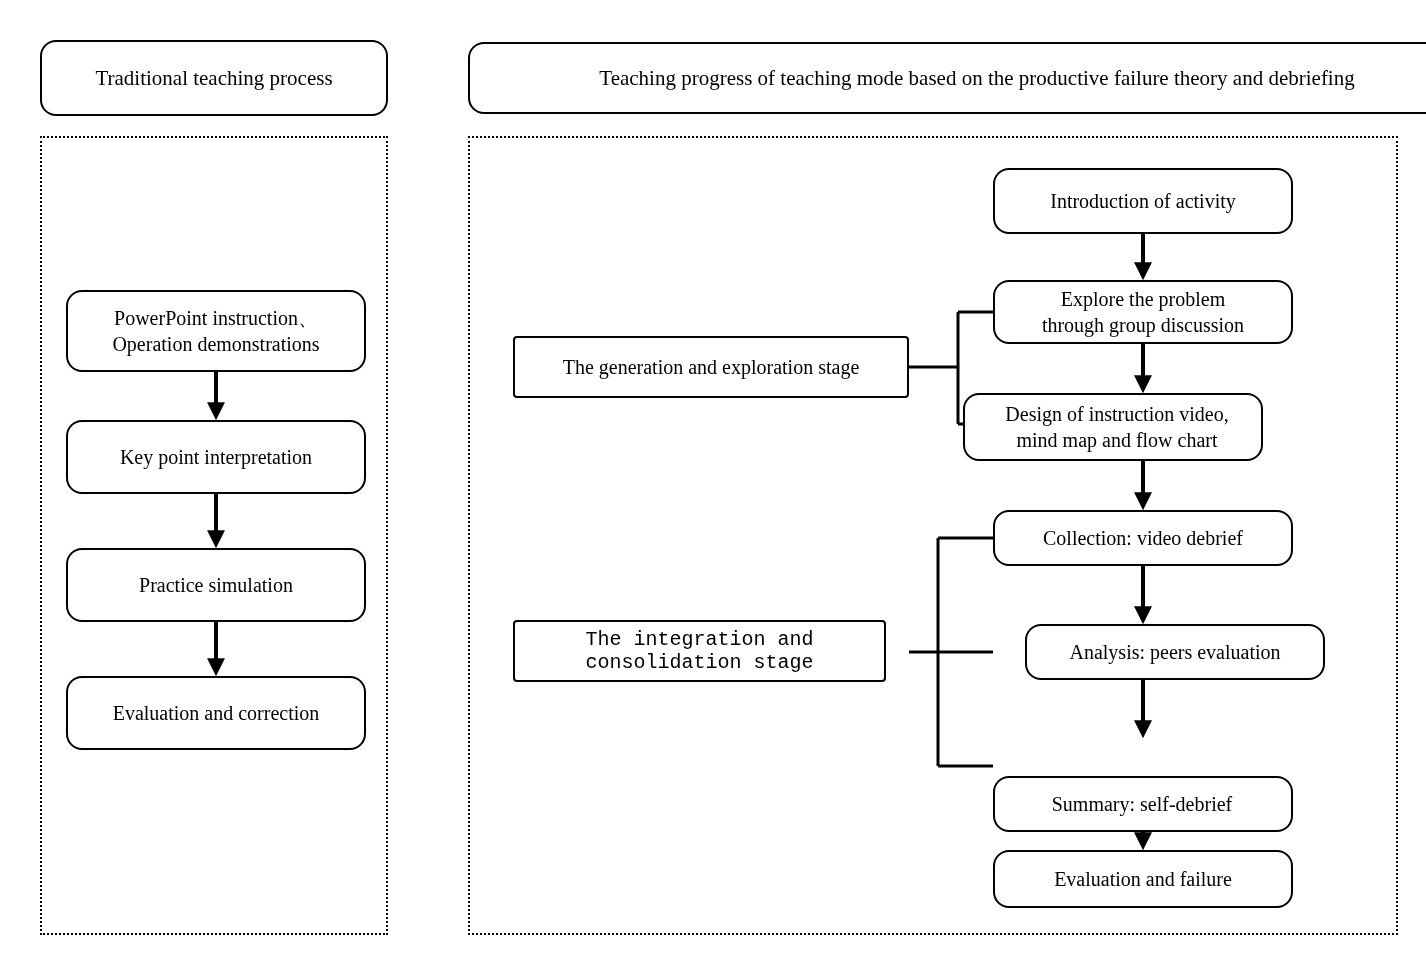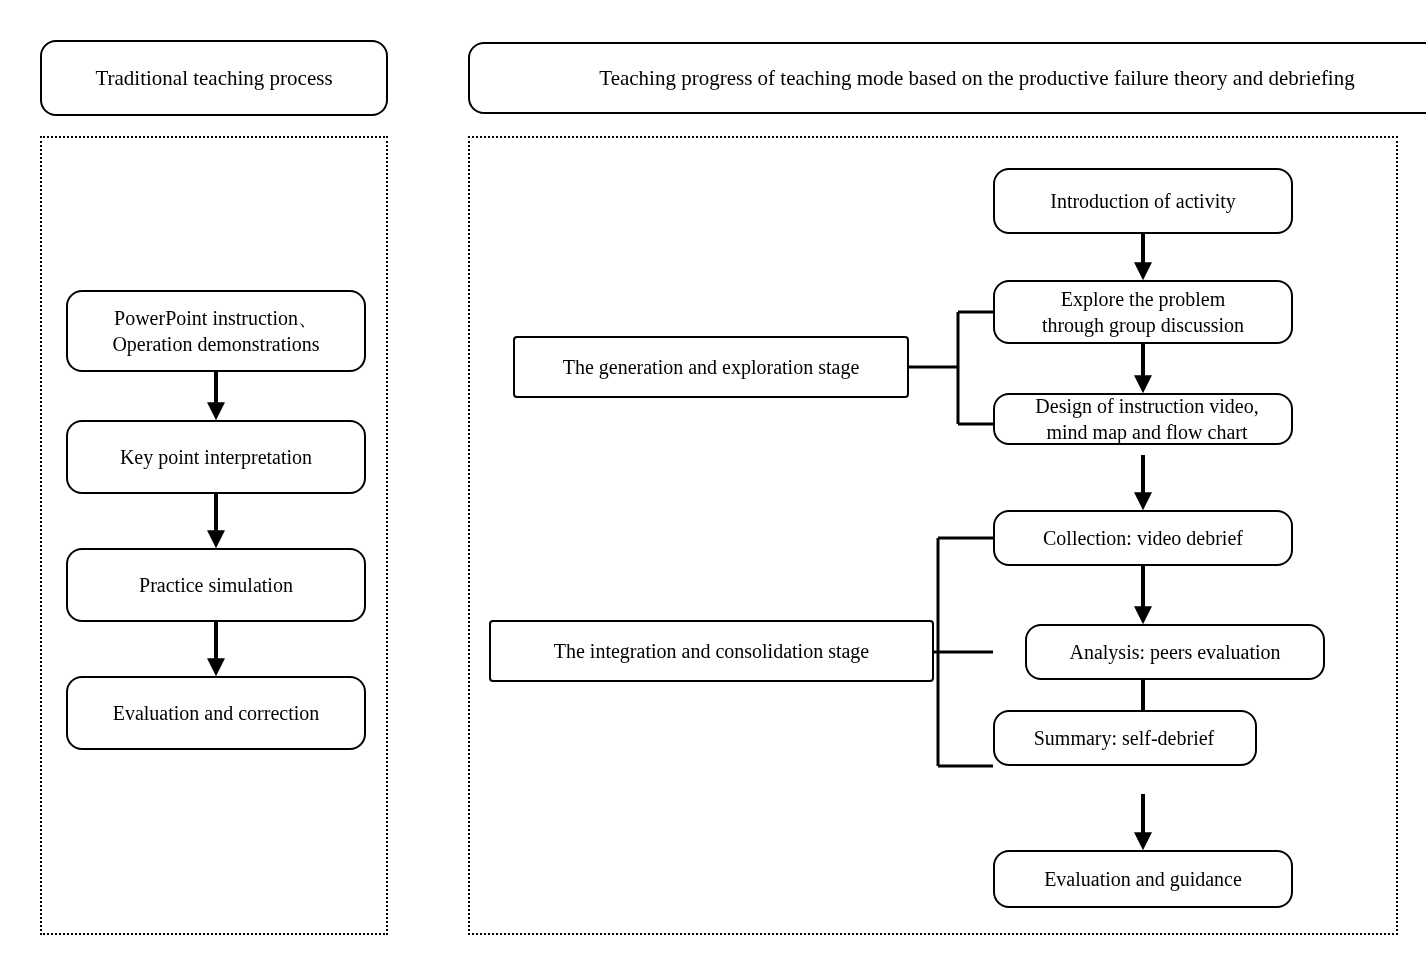--- a/index.html
+++ b/index.html
@@ -86,29 +86,29 @@
 
   <div class="node" style="left:66px; top:290px; width:300px; height:82px;">PowerPoint instruction、
 Operation demonstrations</div>
   <div class="node" style="left:66px; top:420px; width:300px; height:74px;">Key point interpretation</div>
   <div class="node" style="left:66px; top:676px; width:300px; height:74px;">Evaluation and correction</div>
   <div class="node" style="left:66px; top:548px; width:300px; height:74px;">Practice simulation</div>
 
   <div class="node" style="left:993px; top:168px; width:300px; height:66px;">Introduction of activity</div>
   <div class="node" style="left:993px; top:280px; width:300px; height:64px;">Explore the problem
 through group discussion</div>
-  <div class="node" style="left:993px; top:393px; width:300px; height:52px;padding-left:18px;">Design of instruction video,
+  <div class="node" style="left:963px; top:393px; width:300px; height:68px;padding-left:18px;">Design of instruction video,
 mind map and flow chart</div>
   <div class="node" style="left:993px; top:510px; width:300px; height:56px;">Collection: video debrief</div>
   <div class="node" style="left:1025px; top:624px; width:300px; height:56px;">Analysis: peers evaluation</div>
-  <div class="node" style="left:993px; top:710px; width:264px; height:56px;padding-left:8px;">Summary: self-debrief</div>
-  <div class="node" style="left:993px; top:850px; width:300px; height:58px;">Evaluation and guidance</div>
+  <div class="node" style="left:993px; top:776px; width:300px; height:56px;padding-left:8px;">Summary: self-debrief</div>
+  <div class="node" style="left:993px; top:850px; width:300px; height:58px;">Evaluation and failure</div>
 
   <div class="stage" style="left:513px; top:336px; width:396px; height:62px;">The generation and exploration stage</div>
-  <div class="stage" style="left:489px; top:620px; width:445px; height:62px;">The integration and consolidation stage</div>
+  <div class="stage" style="left:513px; top:620px; width:373px; height:62px;font-family:Liberation Mono, monospace;">The integration and consolidation stage</div>
 
   <svg class="overlay" width="1426" height="953" viewBox="0 0 1426 953" xmlns="http://www.w3.org/2000/svg">
     <defs>
       <marker id="arrowhead" viewBox="0 0 10 10" refX="1" refY="5" markerWidth="4.5" markerHeight="4.5" orient="auto">
         <path d="M0,0 L10,5 L0,10 z" fill="#000"></path>
       </marker>
     </defs>
 
     <g stroke="#000" stroke-width="4">
       <line x1="216" y1="372" x2="216" y2="404" marker-end="url(#arrowhead)"></line>

